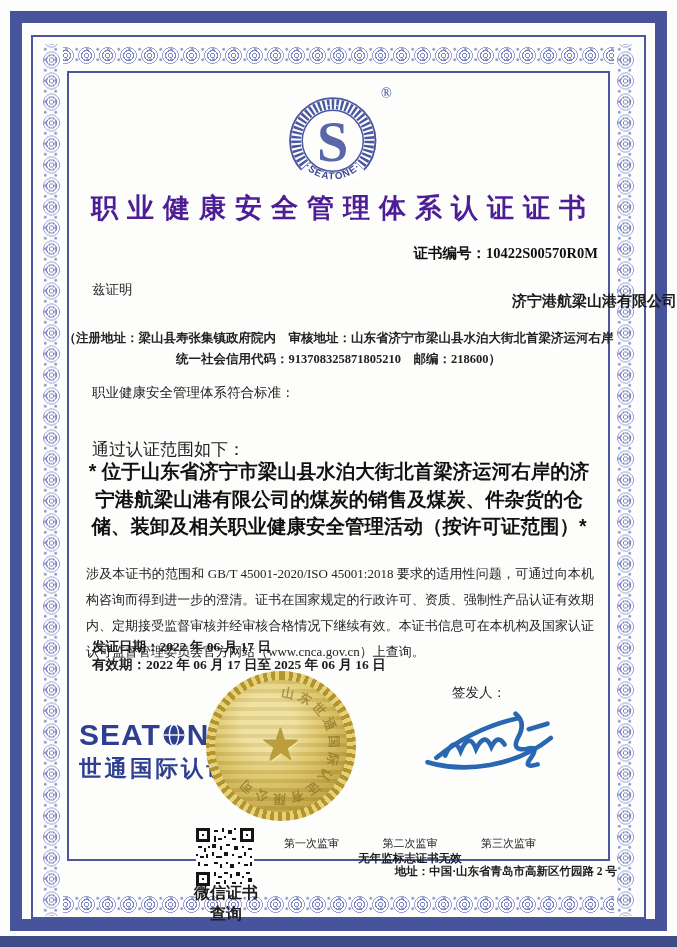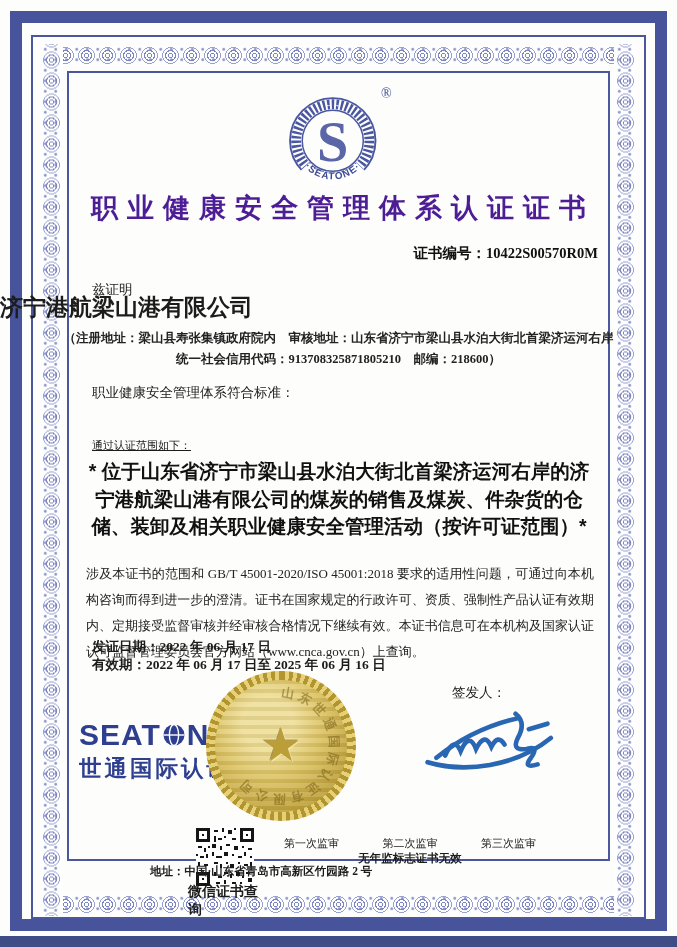--- a/index.html
+++ b/index.html
@@ -25,28 +25,28 @@
   .bottom-strip{left:0;right:0;bottom:0;height:11px;background:#3f4c86;}
 
   
   .logo-wrap{top:82px;left:50%;transform:translateX(-52%);width:124px;height:112px;}
   .cert-title{top:190px;left:0;width:100%;text-align:center;font-size:27px;font-weight:700;
               letter-spacing:9px;padding-left:9px;box-sizing:border-box;color:#4c1d95;}
   .cert-no{top:244px;right:79px;font-size:14.5px;font-weight:700;color:#111;}
 
   
   .hereby{top:281px;left:92px;font-size:13.5px;}
-  .company{top:292px;left:0;width:100%;text-align:left;font-size:23px;font-weight:700;}
+  .company{top:292px;left:0;width:100%;text-align:right;font-size:15px;font-weight:700;}
   .addr{left:0;width:100%;text-align:center;font-size:12.5px;font-weight:600;color:#222;}
   .addr1{top:330px;}
   .addr2{top:351px;}
   .std-label{top:384px;left:92px;font-size:13.5px;}
   .std-value{top:402px;left:0;width:100%;text-align:center;font-size:22px;color:#333;
              font-family:"Liberation Sans","DejaVu Sans",sans-serif;letter-spacing:.5px;}
-  .scope-label{top:438px;left:92px;font-size:11px;text-decoration:underline;}
+  .scope-label{top:438px;left:92px;font-size:17px;}
   .scope-text{top:458px;left:87px;width:504px;text-align:center;font-size:19.5px;font-weight:700;
               line-height:1.42;color:#111;font-family:"Liberation Sans","DejaVu Sans",sans-serif;}
   .legal{top:561px;left:86px;width:508px;font-size:13px;line-height:2.0;text-align:justify;color:#222;}
   .dates-row{top:638px;left:92px;right:77px;display:flex;justify-content:space-between;
              font-size:13.5px;font-weight:600;flex-direction:column;}
   .issuer-label{top:684px;left:452px;font-size:13.5px;}
 
   
   .brand{top:720px;left:79px;color:#2e3f8f;font-family:"Liberation Sans","DejaVu Sans",sans-serif;}
   .brand-word{display:flex;align-items:center;font-size:30px;font-weight:800;letter-spacing:1px;line-height:1;}
@@ -58,24 +58,24 @@
           repeating-linear-gradient(180deg, rgba(130,100,20,.12) 0 4px, rgba(255,250,220,.10) 4px 9px),
           radial-gradient(circle at 40% 33%, #eedf9c 0 22%, #dcc468 45%, #bb9d39 78%, #cdb052 100%);}
   .seal-star{position:absolute;left:0;top:0;width:100%;height:150px;line-height:150px;text-align:center;
         font-size:46px;color:#bb9e38;
         text-shadow:-1px -1px 0 rgba(96,74,12,.45),1px 1px 1px rgba(255,244,190,.7);}
   .seal-svg{position:absolute;inset:0;}
   .sig-svg{top:694px;left:420px;width:145px;height:88px;}
 
   
   .qr{top:828px;left:196px;width:58px;height:58px;}
-  .qr-caption{top:883px;left:188px;width:76px;text-align:left;font-size:14px;font-weight:700;}
+  .qr-caption{top:883px;left:188px;width:76px;text-align:center;font-size:16px;font-weight:700;}
   .audits{top:836px;left:284px;width:252px;display:flex;justify-content:space-between;font-size:11px;color:#222;}
   .notice{top:851px;left:284px;width:252px;text-align:center;font-size:11.5px;font-weight:600;}
-  .f-address{top:864px;left:150px;right:60px;text-align:left;font-size:11.5px;font-weight:600;}
+  .f-address{top:864px;left:150px;right:60px;text-align:right;font-size:11.5px;font-weight:600;}
   .contact-row{top:882px;left:268px;right:56px;display:flex;justify-content:space-between;font-size:11px;}
 </style>
 </head>
 <body>
 
 <div class="page">
 
   <div class="abs frame-outer"></div>
   <div class="abs frame-line1"></div>
   <div class="abs orn orn-top"></div>

